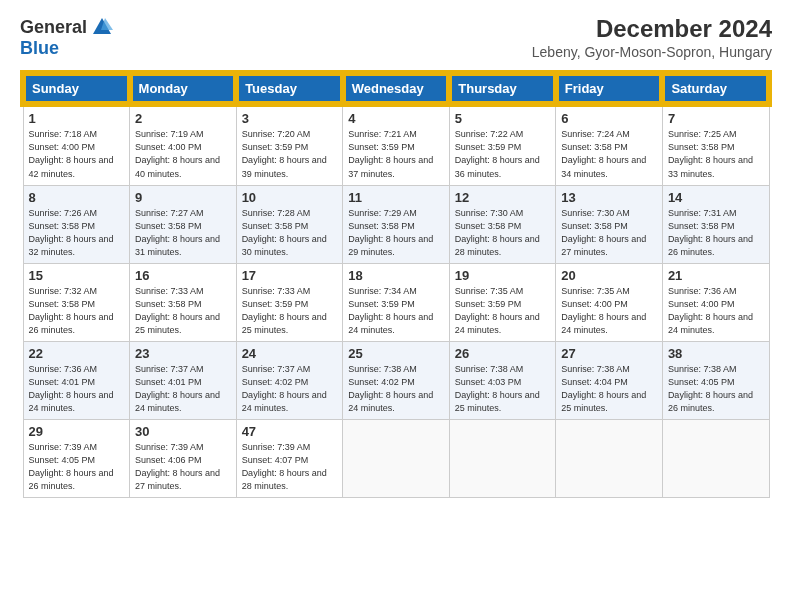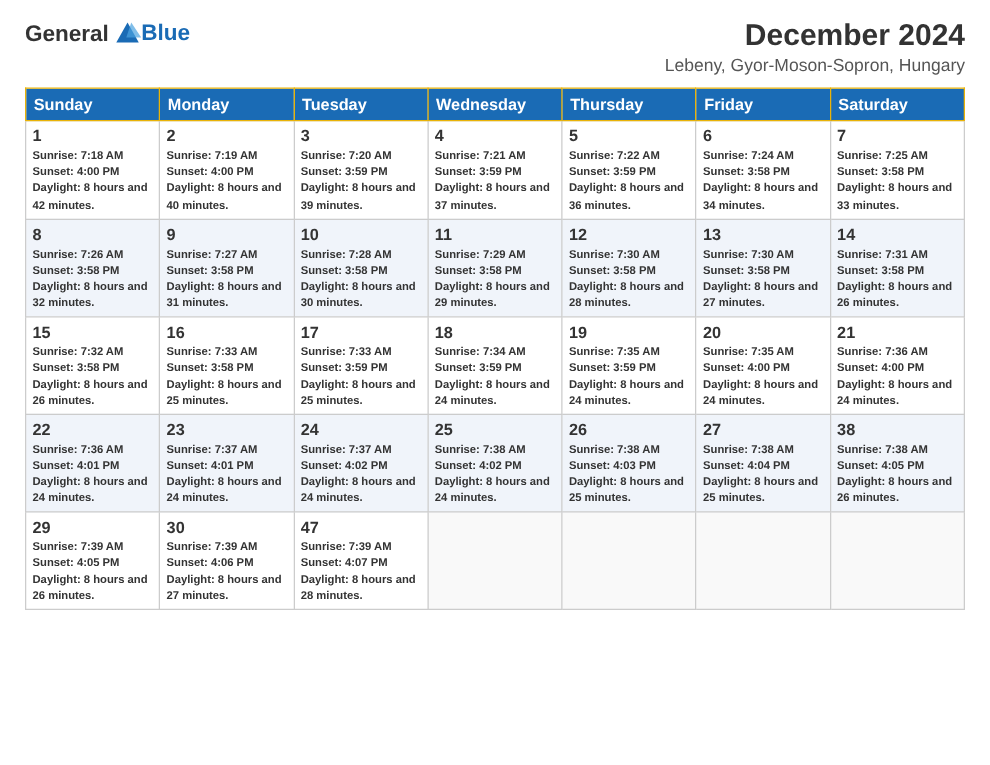--- a/index.html
+++ b/index.html
@@ -17,21 +17,21 @@
       background: #fff;
     }
     .header {
       display: flex;
       justify-content: space-between;
       align-items: flex-start;
       margin-bottom: 10px;
     }
     .logo {
       display: flex;
-      flex-direction: row;
+      flex-direction: column;
       align-items: flex-start;
     }
     .logo-text {
       display: flex;
       align-items: center;
       gap: 2px;
     }
     .logo-general {
       font-size: 18px;
       font-weight: bold;
@@ -68,21 +68,21 @@
       border-collapse: collapse;
       table-layout: fixed;
     }
     .calendar th {
       background: #1a6bb5;
       color: #fff;
       text-align: left;
       padding: 5px 6px;
       font-size: 13px;
       font-weight: bold;
-      border: 1px solid #eab308;
+      border: 6px solid #eab308;
     }
     .calendar td {
       vertical-align: top;
       border: 1px solid #ccc;
       padding: 4px 5px;
       font-size: 9.5px;
       color: #333;
       background: #fff;
       height: 78px;
     }
@@ -93,21 +93,20 @@
       font-size: 13px;
       font-weight: bold;
       color: #333;
       display: block;
       margin-bottom: 2px;
     }
     .day-info {
       font-size: 9px;
       color: #333;
       line-height: 1.45;
-      font-weight: bold;
     }
     .empty-cell {
       background: #f9f9f9 !important;
     }
   </style>
 </head>
 <body>
 
 <div class="page">
   <div class="header">

